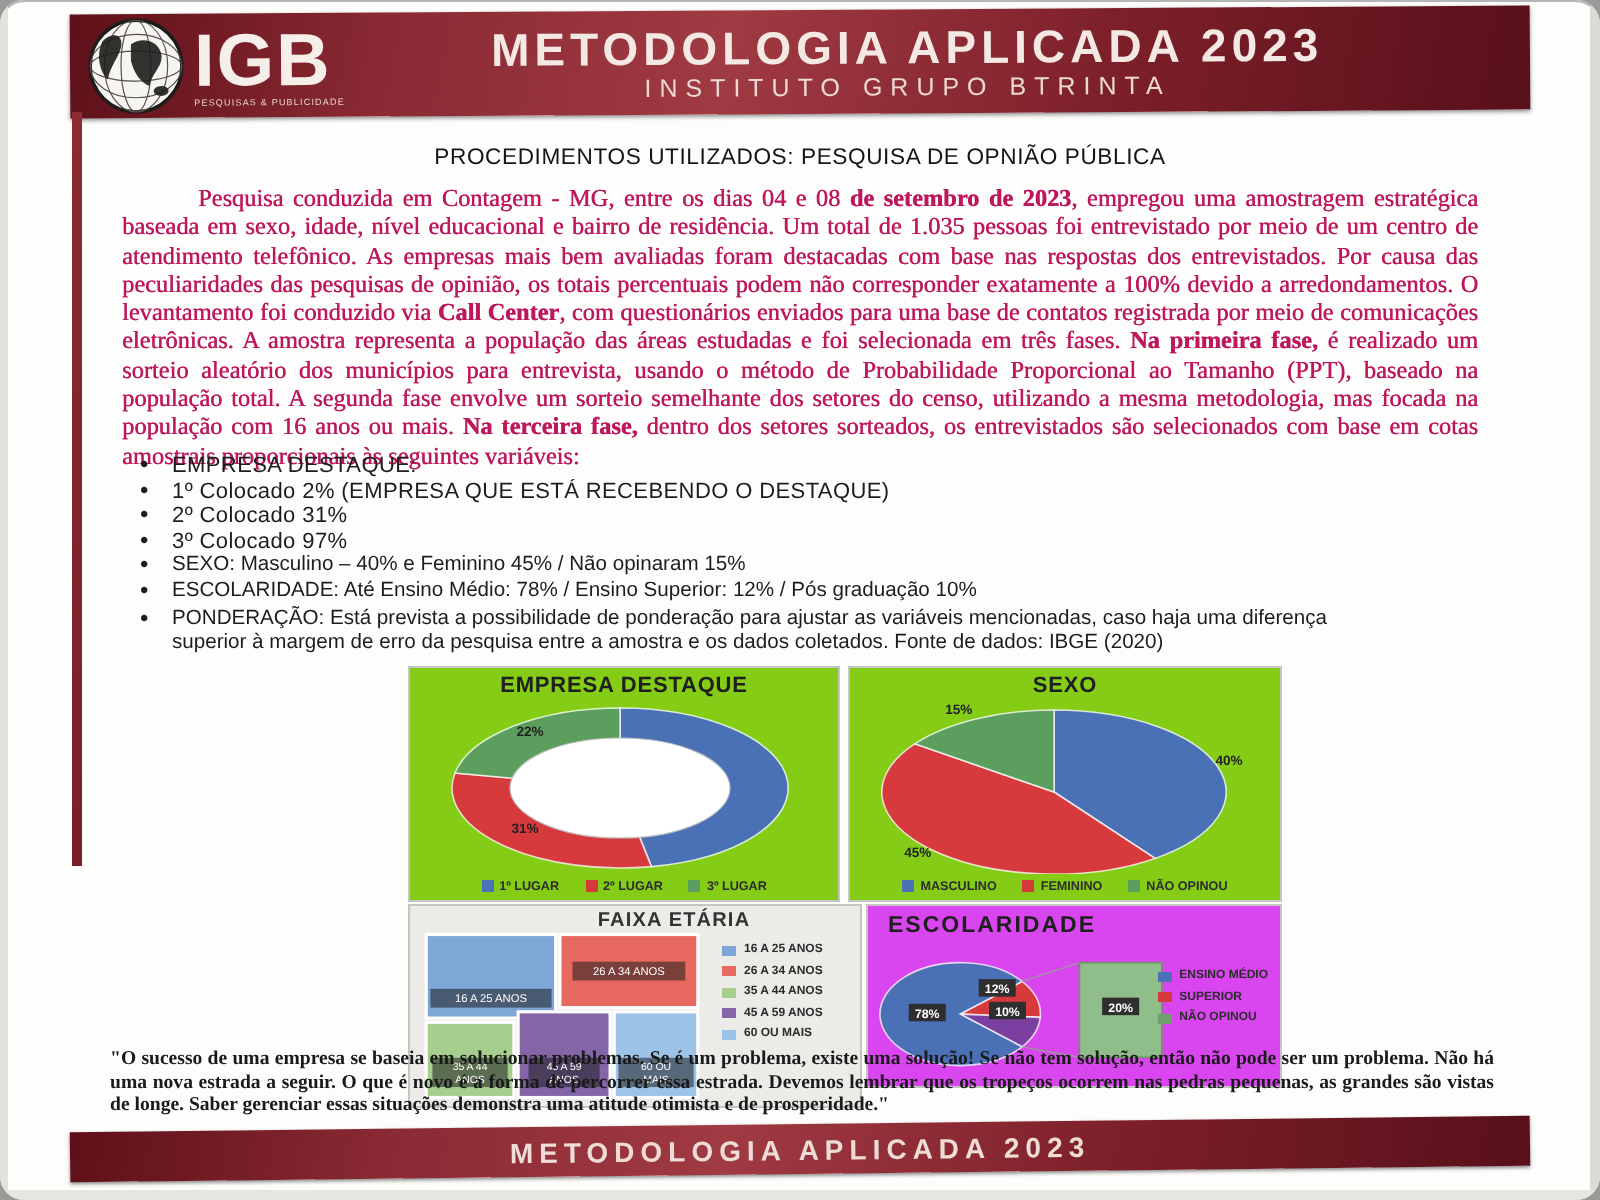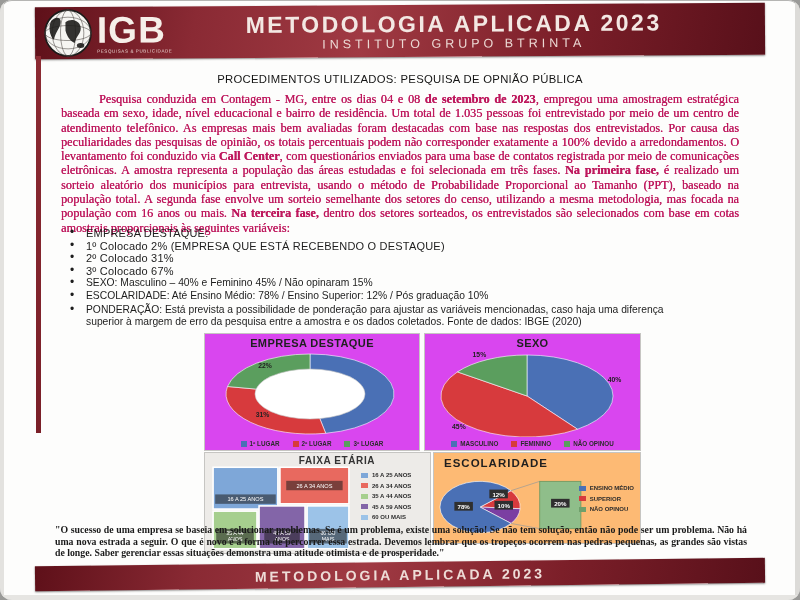--- a/index.html
+++ b/index.html
@@ -37,25 +37,25 @@
 
   ul.bullets{position:absolute;left:66px;margin:0;padding:0;list-style:none;width:630px;color:#1d1d1d;}
   ul.bullets li{position:relative;padding-left:20px;}
   ul.bullets li::before{content:"•";position:absolute;left:4px;top:-1px;font-size:12px;}
   .g1{top:228px;font-size:11px;line-height:11.5px;letter-spacing:.2px;}
   .g1 li{margin-bottom:1px;}
   .g2{top:277px;font-size:10.3px;line-height:12.3px;}
   .g2 li{margin-bottom:1px;}
 
   
-  .panel{position:absolute;background:#d946ef;border:1px solid #c6c5c2;box-sizing:border-box;}
+  .panel{position:absolute;background:#84cc16;border:1px solid #c6c5c2;box-sizing:border-box;}
   .p1{left:204px;top:333px;width:216px;height:118px;}
   .p2{left:424px;top:333px;width:217px;height:118px;}
   .p3{left:204px;top:452px;width:227px;height:102px;background:#edebe8;}
-  .p4{left:433px;top:452px;width:208px;height:92px;background:#fdba74;}
+  .p4{left:433px;top:452px;width:208px;height:92px;background:#d946ef;}
   .chart-title{text-align:center;font-weight:bold;color:#1f1f1f;}
   .p1 .chart-title,.p2 .chart-title{font-size:11px;margin-top:3px;letter-spacing:.4px;}
   .p3 .chart-title{font-size:10px;margin-top:2px;letter-spacing:.6px;color:#333;padding-left:39px;}
   .p4 .chart-title{text-align:left;font-size:11.5px;margin:4px 0 0 10px;letter-spacing:1px;}
   .legend-row{position:absolute;left:0;right:0;bottom:3px;display:flex;justify-content:center;gap:13px;
               font-size:6.3px;font-weight:bold;color:#2c2c2c;align-items:center;}
   .legend-row .sw{display:inline-block;width:6px;height:6px;margin-right:3px;vertical-align:-1px;}
   .p3-body{display:flex;}
   .legend-col{display:flex;flex-direction:column;gap:4.5px;margin-top:6px;font-size:6px;font-weight:bold;color:#2c2c2c;}
   .legend-col .it{display:flex;align-items:center;gap:4px;white-space:nowrap;}
@@ -98,21 +98,21 @@
   <div class="left-strip"></div>
 
   <div class="section-title">PROCEDIMENTOS UTILIZADOS: PESQUISA DE OPNIÃO PÚBLICA</div>
 
   <p class="intro" id="intro"><span>Pesquisa conduzida em Contagem - MG, entre os dias 04 e 08 </span><span style="font-weight: bold;">de setembro de 2023</span><span>, empregou uma amostragem estratégica baseada em sexo, idade, nível educacional e bairro de residência. Um total de 1.035 pessoas foi entrevistado por meio de um centro de atendimento telefônico. As empresas mais bem avaliadas foram destacadas com base nas respostas dos entrevistados. Por causa das peculiaridades das pesquisas de opinião, os totais percentuais podem não corresponder exatamente a 100% devido a arredondamentos. O levantamento foi conduzido via </span><span style="font-weight: bold;">Call Center</span><span>, com questionários enviados para uma base de contatos registrada por meio de comunicações eletrônicas. A amostra representa a população das áreas estudadas e foi selecionada em três fases. </span><span style="font-weight: bold;">Na primeira fase,</span><span> é realizado um sorteio aleatório dos municípios para entrevista, usando o método de Probabilidade Proporcional ao Tamanho (PPT), baseado na população total. A segunda fase envolve um sorteio semelhante dos setores do censo, utilizando a mesma metodologia, mas focada na população com 16 anos ou mais. </span><span style="font-weight: bold;">Na terceira fase,</span><span> dentro dos setores sorteados, os entrevistados são selecionados com base em cotas amostrais proporcionais às seguintes variáveis:</span></p>
 
   <ul class="bullets g1" id="bullets1">
       <li>EMPRESA DESTAQUE:</li>
       <li>1º Colocado 2% (EMPRESA QUE ESTÁ RECEBENDO O DESTAQUE)</li>
       <li>2º Colocado 31%</li>
-      <li>3º Colocado 67%</li>
+      <li>3º Colocado 97%</li>
     </ul>
   <ul class="bullets g2" id="bullets2">
       <li>SEXO: Masculino – 40% e Feminino 45% / Não opinaram 15%</li>
       <li>ESCOLARIDADE: Até Ensino Médio: 78% / Ensino Superior: 12% / Pós graduação 10%</li>
       <li>PONDERAÇÃO: Está prevista a possibilidade de ponderação para ajustar as variáveis mencionadas, caso haja uma diferença superior à margem de erro da pesquisa entre a amostra e os dados coletados. Fonte de dados: IBGE (2020)</li>
     </ul>
 
   <div class="panel p1">
     <div class="chart-title">EMPRESA DESTAQUE</div>
     <svg id="chart0" width="210" height="86" viewBox="0 0 210 86">

